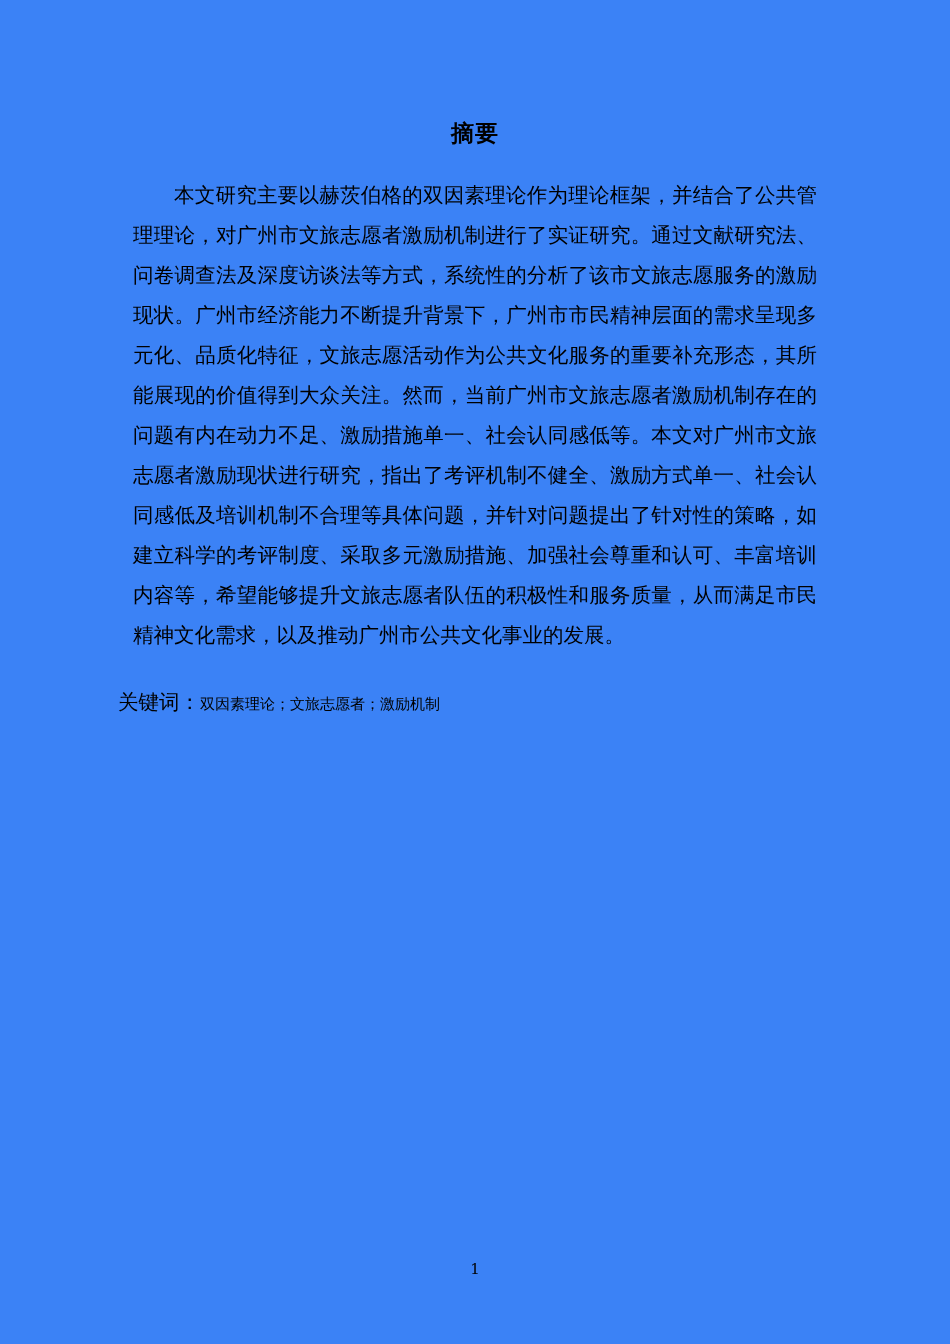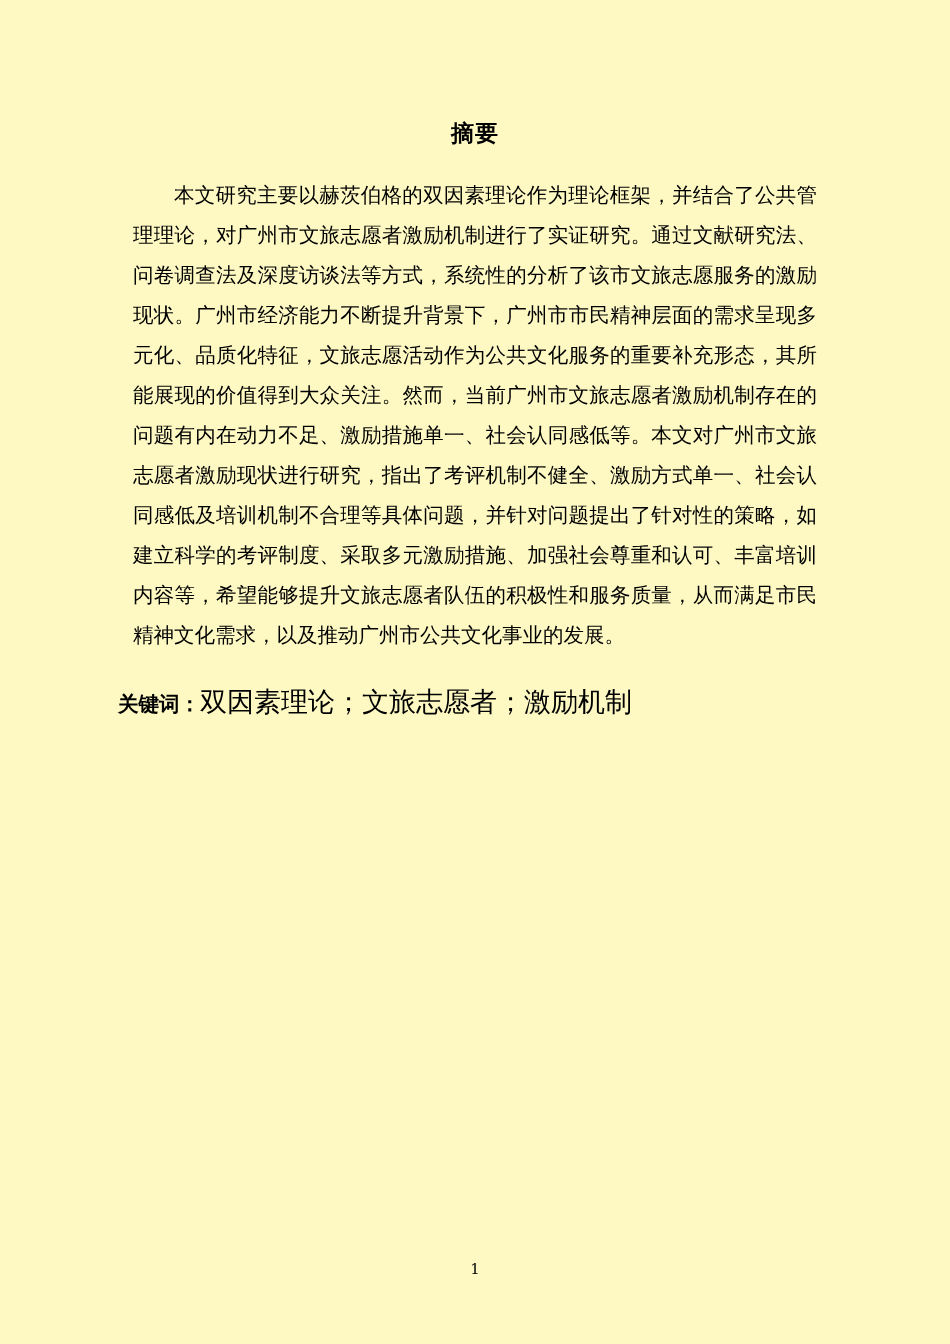--- a/index.html
+++ b/index.html
@@ -4,21 +4,21 @@
 <style>
   html, body {
     margin: 0;
     padding: 0;
     background: #ffffff;
   }
   .page {
     position: relative;
     width: 950px;
     height: 1344px;
-    background: #fef9c3;
+    background: #3b82f6;
     margin: 0 auto;
     box-sizing: border-box;
     font-family: "DejaVu Serif", "Liberation Serif", serif;
     color: #000000;
     overflow: hidden;
   }
   .content {
     position: absolute;
     left: 118px;
     top: 118px;
@@ -41,26 +41,26 @@
     margin: 15px;
     word-break: break-all;
   }
   .keywords-line {
     margin-top: 28px;
     font-size: 20.5px;
     line-height: 38px;
   }
   .keywords-label {
     font-family: "DejaVu Sans", "Liberation Sans", sans-serif;
-    font-weight: bold;
+    font-weight: normal;
     font-size: 20.5px;
     text-align: right;
   }
   .keywords-text {
-    font-size: 27px;
+    font-size: 15px;
   }
   .page-number {
     position: absolute;
     left: 0;
     right: 0;
     bottom: 66px;
     text-align: center;
     font-size: 15px;
     font-family: "DejaVu Serif", "Liberation Serif", serif;
   }

